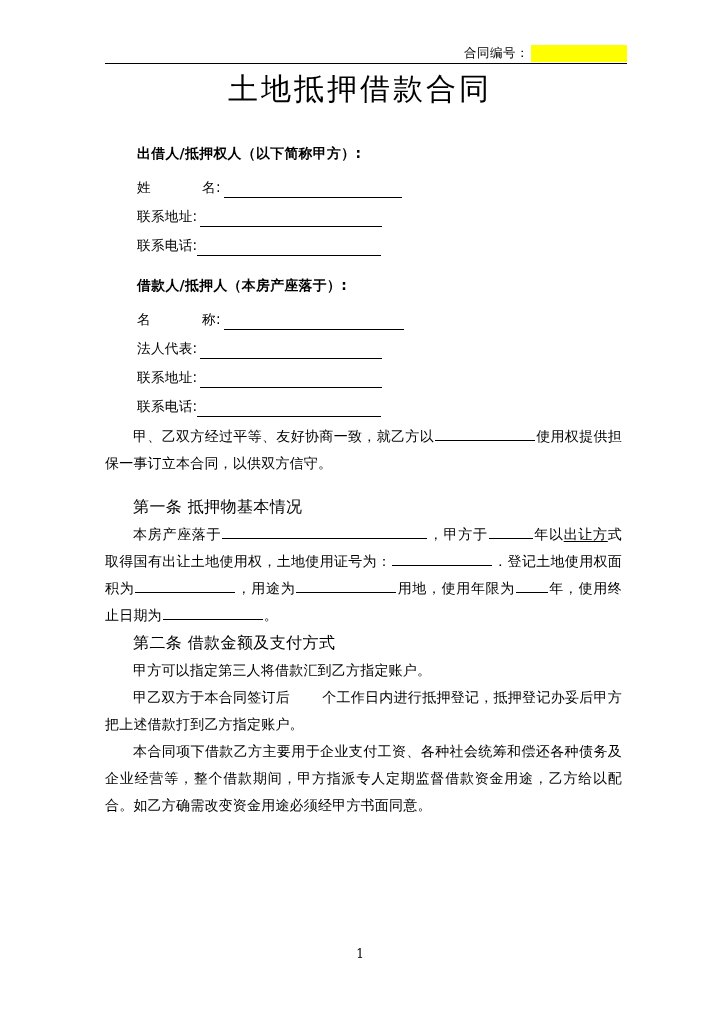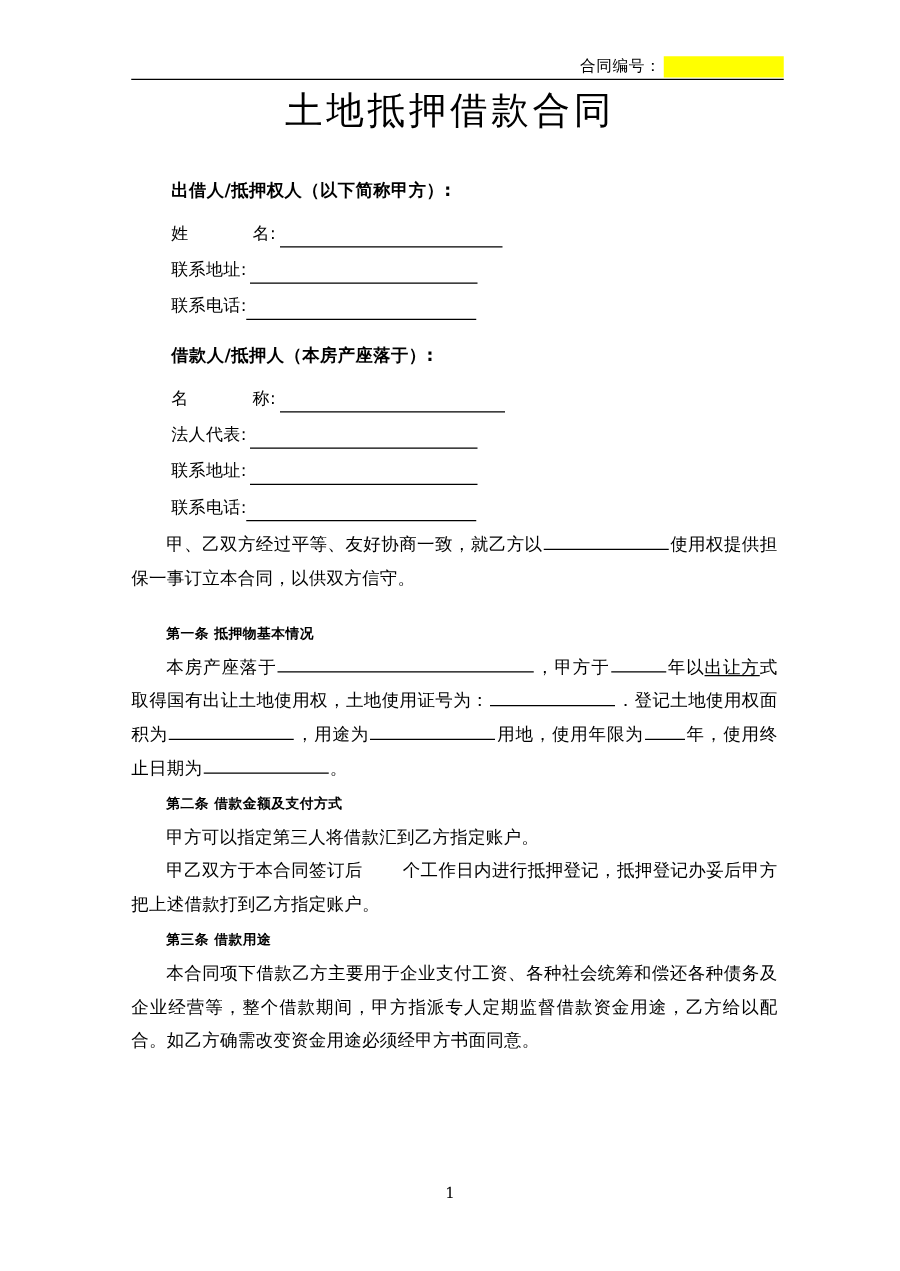--- a/index.html
+++ b/index.html
@@ -120,22 +120,22 @@
     text-justify: inter-ideograph;
     text-indent: 28px;
     font-size: 14px;
     line-height: 27px;
     letter-spacing: 0.2px;
   }
   p.para.tight { text-align: left; }
 
   .art-head {
     margin: 0;
-    font-weight: bold;
-    font-size: 11px;
+    font-weight: normal;
+    font-size: 16px;
     line-height: 28px;
     text-indent: 28px;
     letter-spacing: 0.4px;
   }
 
   
   .blank {
     display: inline-block;
     border-bottom: 1.1px solid #000;
     vertical-align: baseline;
@@ -231,20 +231,19 @@
 
     <div class="gap-sm"></div>
 
     <p class="art-head">第一条  抵押物基本情况</p>
     <p class="para"><span>本房产座落于</span><span class="blank b-xl"></span><span>，甲方于</span><span class="blank b-sm"></span><span>年以</span><span class="u-word">出让方</span><span>式取得国有出让土地使用权，土地使用证号为：</span><span class="blank b-lg"></span><span>．登记土地使用权面积为</span><span class="blank b-lg"></span><span>，用途为</span><span class="blank b-lg"></span><span>用地，使用年限为</span><span class="blank b-xs"></span><span>年，使用终止日期为</span><span class="blank b-lg"></span><span>。</span></p>
 
     <p class="art-head">第二条  借款金额及支付方式</p>
     <p class="para tight">甲方可以指定第三人将借款汇到乙方指定账户。</p>
     <p class="para"><span>甲乙双方于本合同签订后</span><span class="blank-nr b-xs"></span><span>个工作日内进行抵押登记，抵押登记办妥后甲方把上述借款打到乙方指定账户。</span></p>
 
-    <p class="art-head">第三条  借款用途</p>
     <p class="para">本合同项下借款乙方主要用于企业支付工资、各种社会统筹和偿还各种债务及企业经营等，整个借款期间，甲方指派专人定期监督借款资金用途，乙方给以配合。如乙方确需改变资金用途必须经甲方书面同意。</p>
 
   </div>
 
   <div class="page-num">1</div>
 
 </div>
 
 </body></html>

